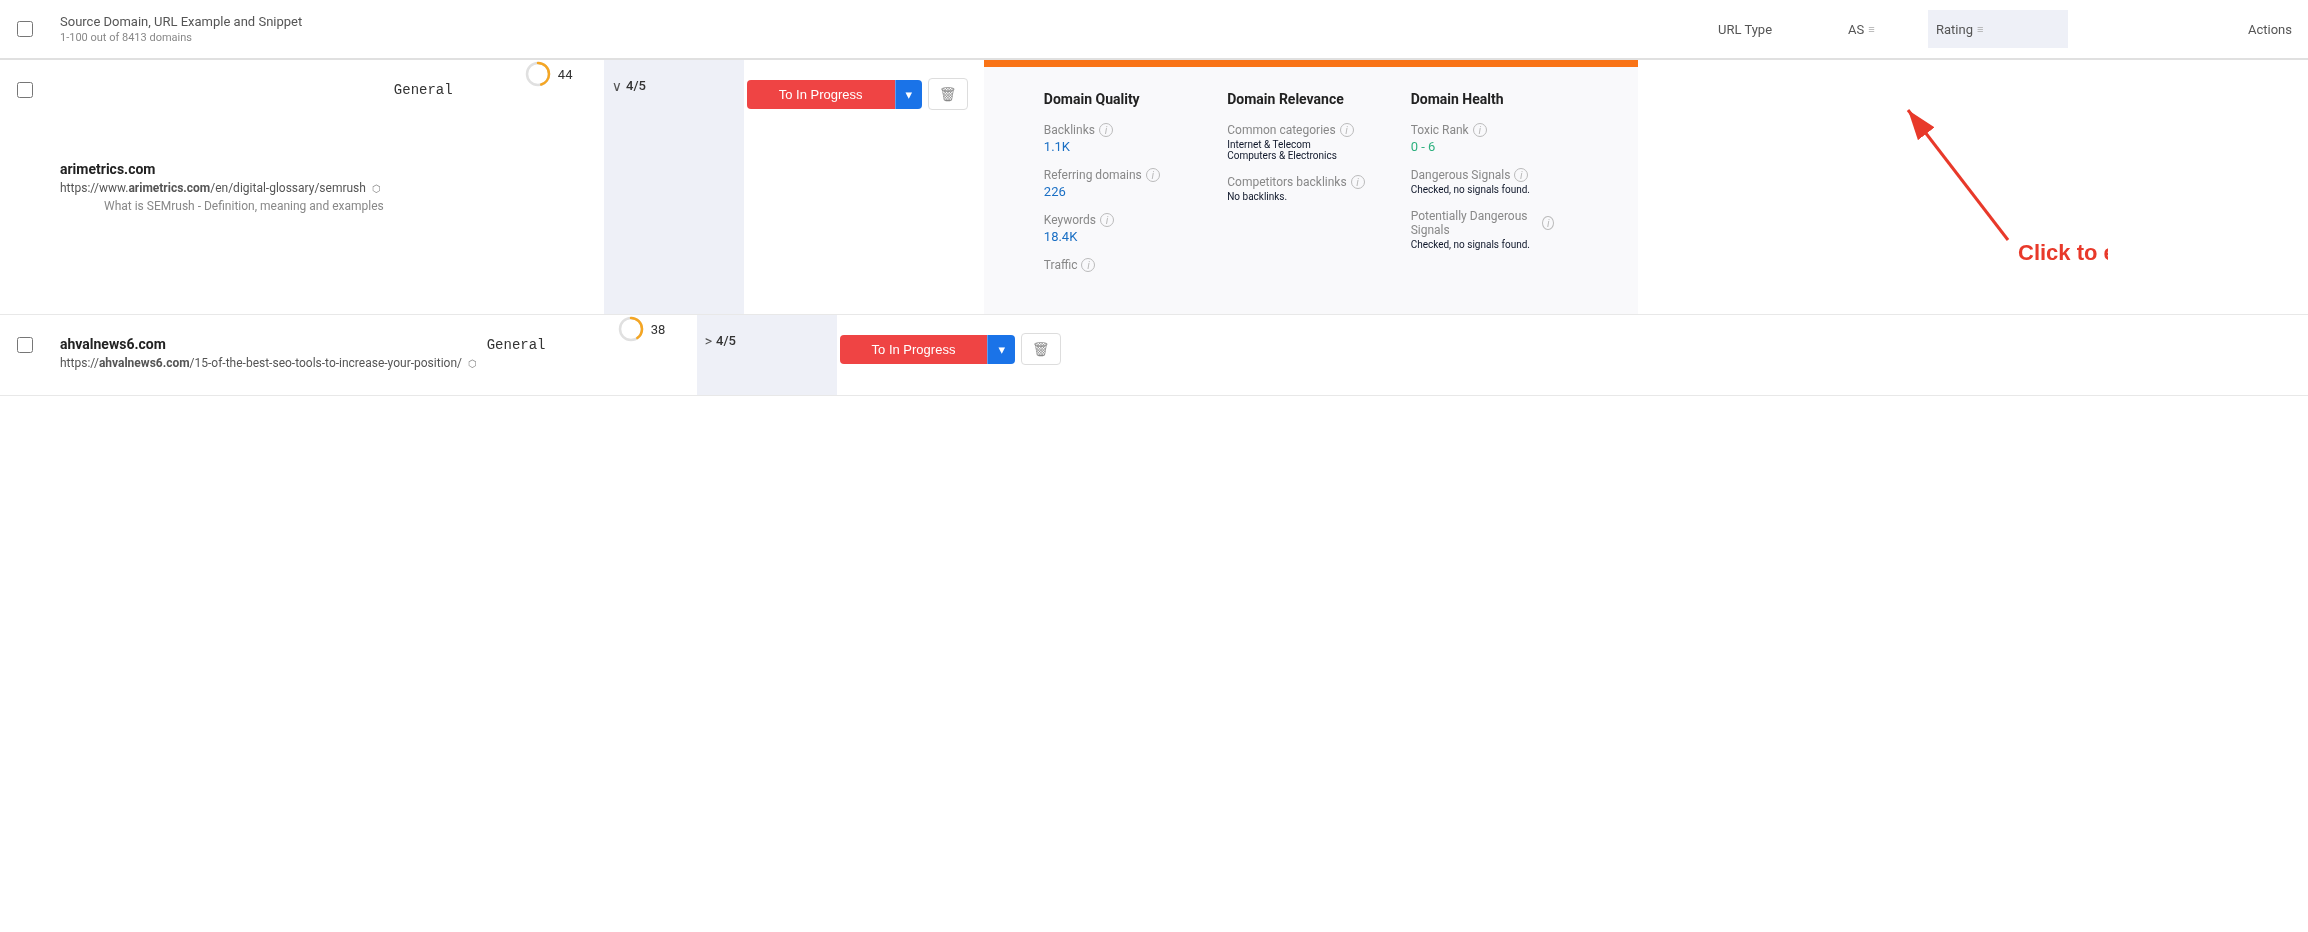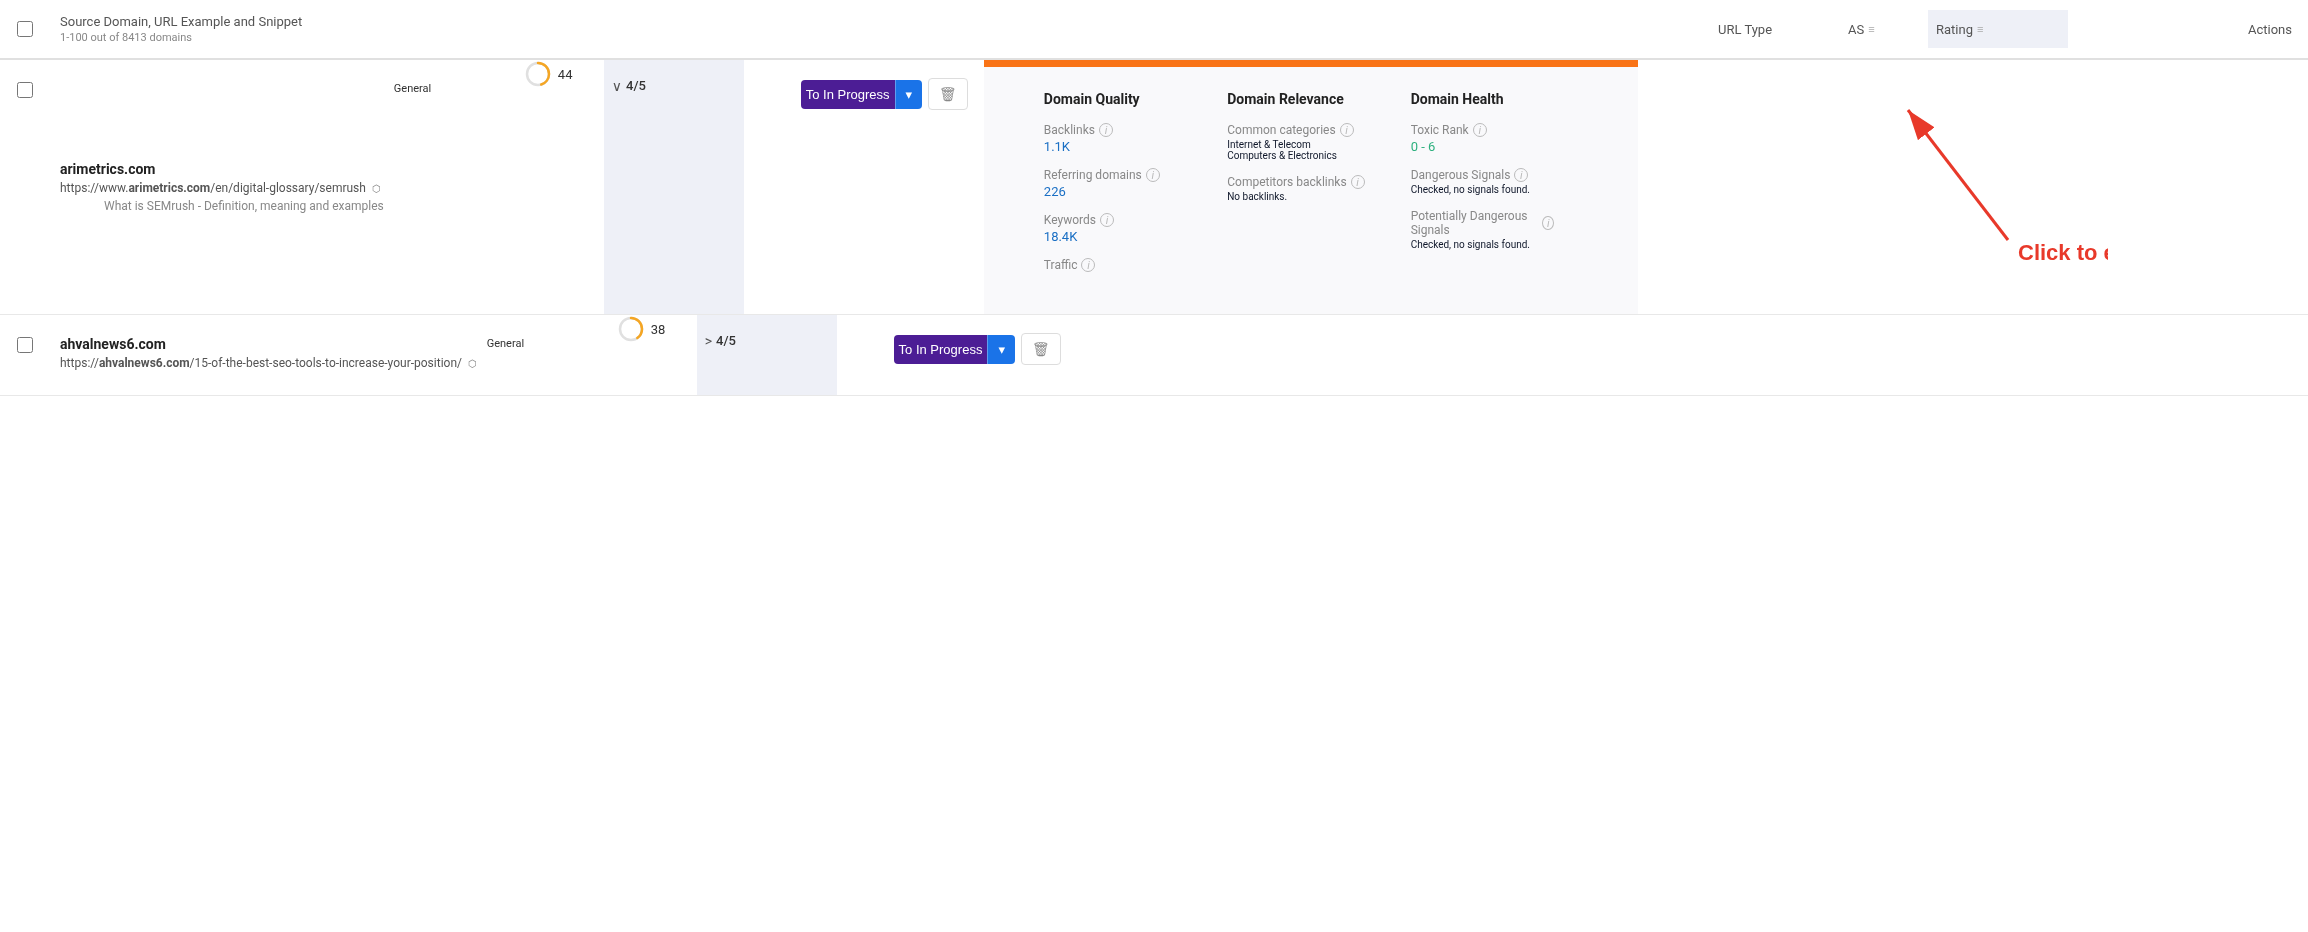--- a/index.html
+++ b/index.html
@@ -121,23 +121,24 @@
       color: #555;
     }
     .domain-snippet {
       font-size: 12px;
       color: #888;
       margin-left: 44px;
     }
     .row-urltype-col {
       width: 130px;
       color: #333;
-      font-size: 11px;
+      font-size: 14px;
       align-self: flex-start;
       padding-top: 22px;
+      font-family: Liberation Mono, monospace;
     }
     .row-as-col {
       width: 80px;
       align-self: flex-start;
       display: flex;
       align-items: center;
       gap: 6px;
     }
     .row-rating-col {
       width: 140px;
@@ -205,25 +206,25 @@
 
     
     .circle-icon {
       width: 28px;
       height: 28px;
       flex-shrink: 0;
     }
 
     
     .btn-progress {
-      background: #4c1d95;
+      background: #ef4444;
       color: #fff;
       border: none;
       border-radius: 4px 0 0 4px;
-      padding: 7px 5px;
+      padding: 7px 32px;
       font-size: 13px;
       cursor: pointer;
       white-space: nowrap;
       font-weight: 500;
     }
     .btn-progress-dropdown {
       background: #1a73e8;
       color: #fff;
       border: none;
       border-left: 1px solid rgba(255,255,255,0.3);

